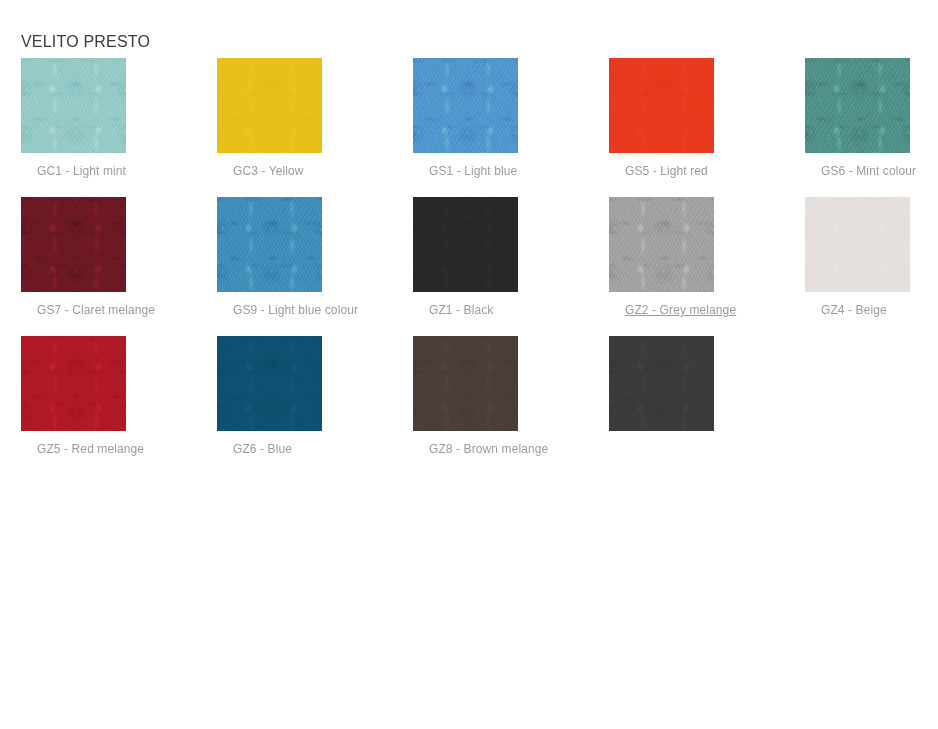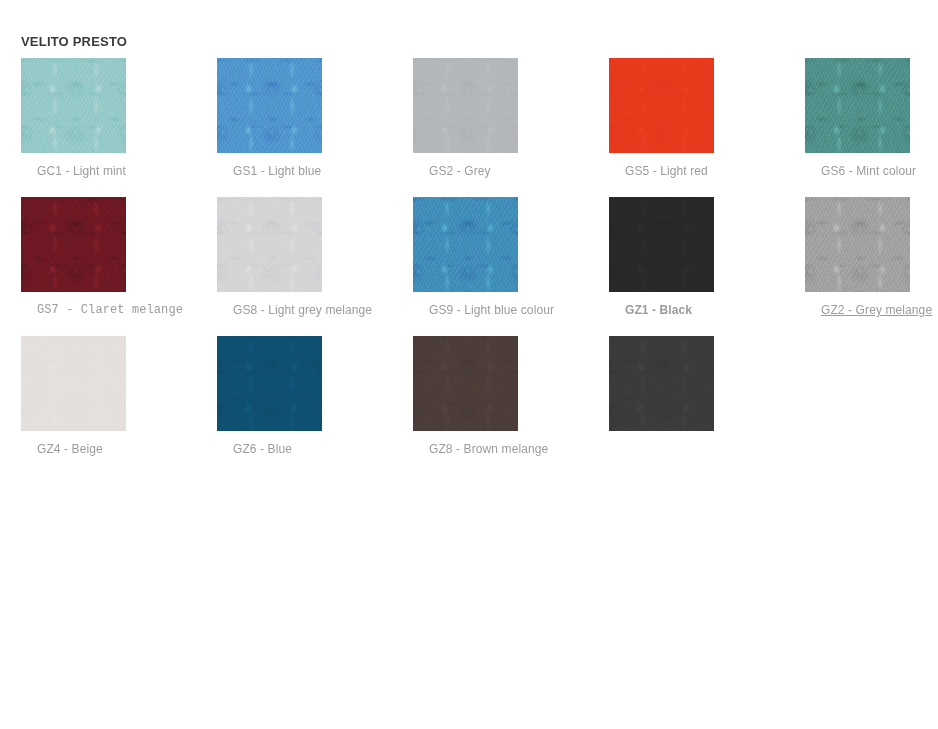--- a/index.html
+++ b/index.html
@@ -12,25 +12,25 @@
     width: 938px;
     height: 729px;
     overflow: hidden;
     font-family: "Liberation Sans", sans-serif;
     -webkit-font-smoothing: antialiased;
   }
   #page-title {
     position: absolute;
     left: 21px;
     top: 12px;
-    font-size: 13px;
+    font-size: 16px;
     line-height: 20px;
     color: #3b3b3b;
     letter-spacing: 0.2px;
-    font-weight: 700;
+    font-weight: 400;
     white-space: nowrap;
     margin-top: 20px;
   }
   #swatch-grid {
     position: absolute;
     left: 21px;
     top: 58px;
     width: 896px;
     display: grid;
     grid-template-columns: repeat(5, 196px);
@@ -96,58 +96,58 @@
 <body style="background: rgb(255, 255, 255);">
 
 <h1 id="page-title" style="color: rgb(59, 59, 59);">VELITO PRESTO</h1>
 
 <div id="swatch-grid">
     <div class="swatch-card">
       <div class="swatch-chip melange" style="background-color: rgb(147, 201, 199);"></div>
       <div class="swatch-label" style="color: rgb(155, 155, 155);">GC1 - Light mint</div>
     </div>
     <div class="swatch-card">
+      <div class="swatch-chip flat" style="background-color: rgb(232, 192, 23);"></div>
+      <div class="swatch-label" style="color: rgb(155, 155, 155);">GC3 - Yellow</div>
+    </div>
+    <div class="swatch-card">
       <div class="swatch-chip melange" style="background-color: rgb(79, 149, 205);"></div>
       <div class="swatch-label" style="color: rgb(155, 155, 155);">GS1 - Light blue</div>
-    </div>
-    <div class="swatch-card">
-      <div class="swatch-chip flat" style="background-color: rgb(180, 183, 186);"></div>
-      <div class="swatch-label" style="color: rgb(155, 155, 155);">GS2 - Grey</div>
     </div>
     <div class="swatch-card">
       <div class="swatch-chip flat" style="background-color: rgb(232, 56, 28);"></div>
       <div class="swatch-label" style="color: rgb(155, 155, 155);">GS5 - Light red</div>
     </div>
     <div class="swatch-card">
       <div class="swatch-chip melange" style="background-color: rgb(78, 143, 136);"></div>
       <div class="swatch-label" style="color: rgb(155, 155, 155);">GS6 - Mint colour</div>
     </div>
     <div class="swatch-card">
       <div class="swatch-chip melange" style="background-color: rgb(107, 24, 34);"></div>
-      <div class="swatch-label" style="color: rgb(155, 155, 155); font-family: Liberation Mono, monospace;">GS7 - Claret melange</div>
-    </div>
-    <div class="swatch-card">
-      <div class="swatch-chip melange" style="background-color: rgb(211, 212, 214);"></div>
-      <div class="swatch-label" style="color: rgb(155, 155, 155);">GS8 - Light grey melange</div>
+      <div class="swatch-label" style="color: rgb(155, 155, 155);">GS7 - Claret melange</div>
     </div>
     <div class="swatch-card">
       <div class="swatch-chip melange" style="background-color: rgb(63, 140, 185);"></div>
       <div class="swatch-label" style="color: rgb(155, 155, 155);">GS9 - Light blue colour</div>
     </div>
     <div class="swatch-card">
       <div class="swatch-chip flat" style="background-color: rgb(40, 40, 41);"></div>
-      <div class="swatch-label" style="color: rgb(155, 155, 155); font-weight: bold;">GZ1 - Black</div>
+      <div class="swatch-label" style="color: rgb(155, 155, 155);">GZ1 - Black</div>
     </div>
     <div class="swatch-card">
       <div class="swatch-chip melange" style="background-color: rgb(160, 160, 160);"></div>
       <div class="swatch-label" style="color: rgb(155, 155, 155); text-decoration: underline;">GZ2 - Grey melange</div>
     </div>
     <div class="swatch-card">
       <div class="swatch-chip flat" style="background-color: rgb(230, 224, 221);"></div>
       <div class="swatch-label" style="color: rgb(155, 155, 155); text-align: right;">GZ4 - Beige</div>
+    </div>
+    <div class="swatch-card">
+      <div class="swatch-chip melange" style="background-color: rgb(174, 24, 37);"></div>
+      <div class="swatch-label" style="color: rgb(155, 155, 155);">GZ5 - Red melange</div>
     </div>
     <div class="swatch-card">
       <div class="swatch-chip flat" style="background-color: rgb(14, 79, 112);"></div>
       <div class="swatch-label" style="color: rgb(155, 155, 155);">GZ6 - Blue</div>
     </div>
     <div class="swatch-card">
       <div class="swatch-chip flat" style="background-color: rgb(75, 60, 55);"></div>
       <div class="swatch-label" style="color: rgb(155, 155, 155);">GZ8 - Brown melange</div>
     </div>
     <div class="swatch-card">

